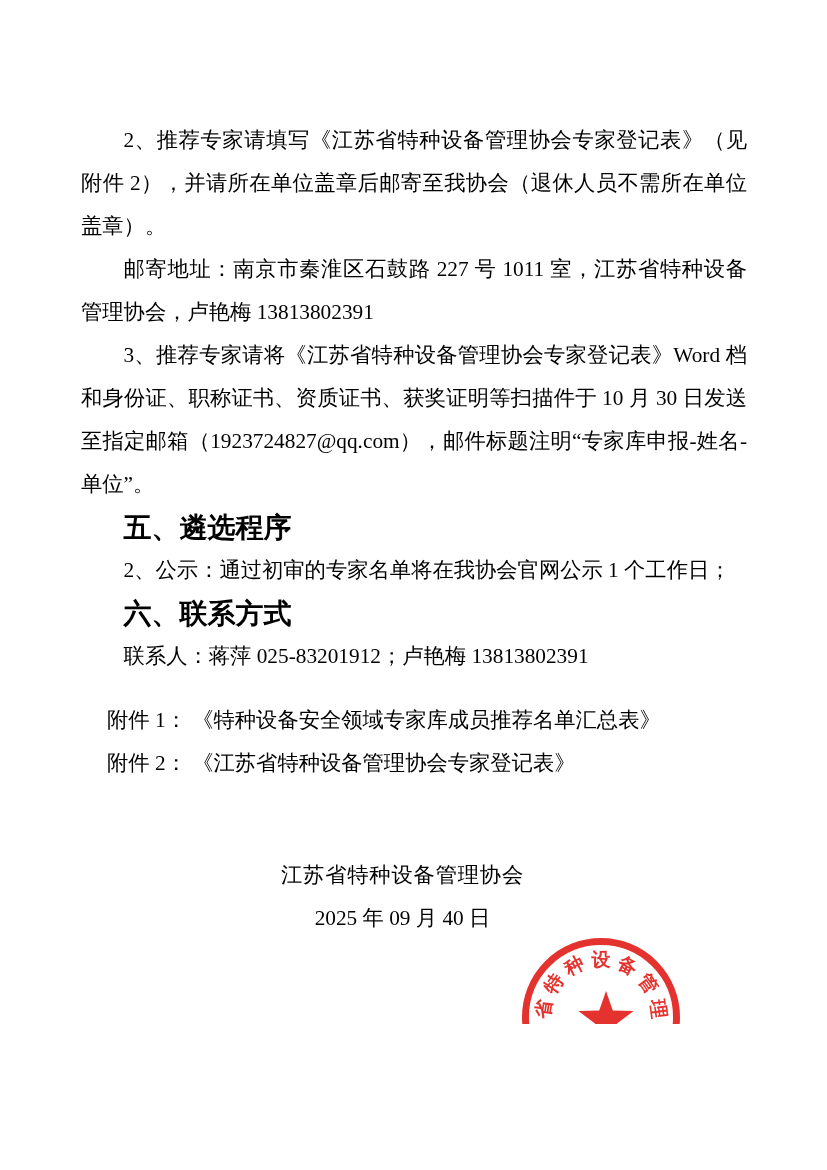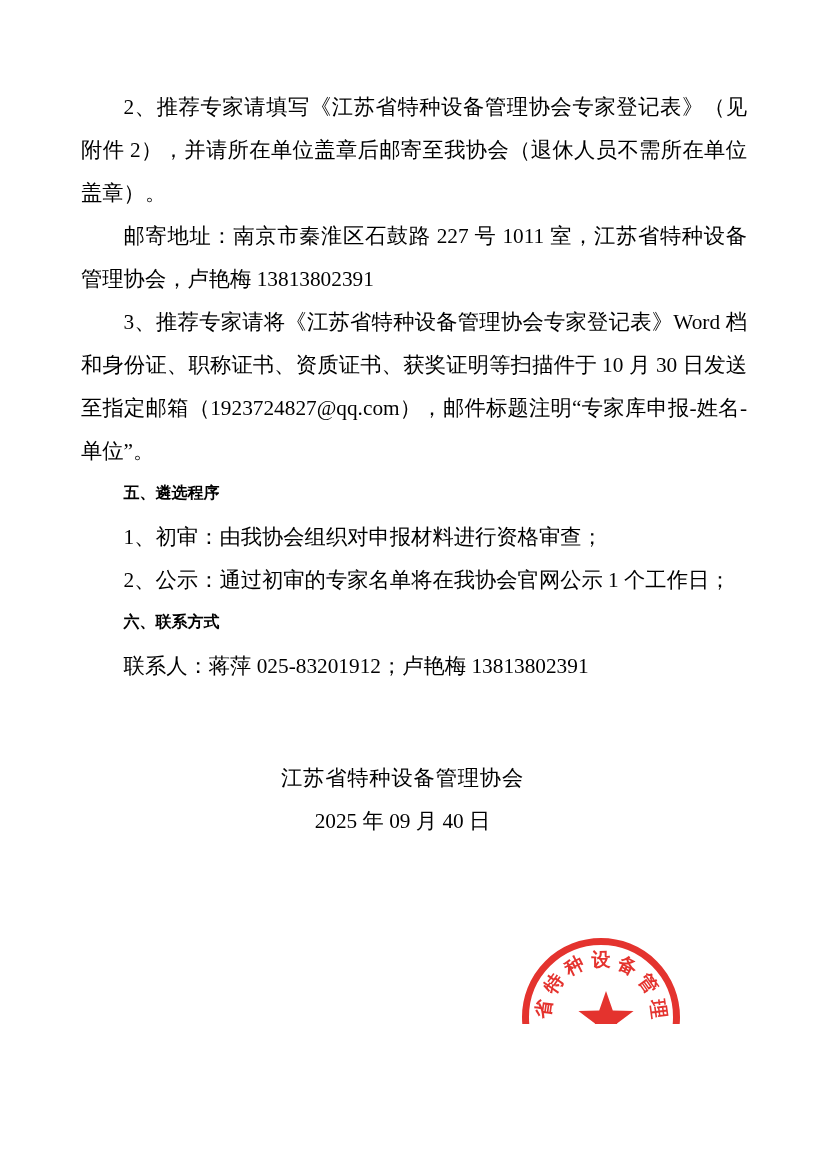--- a/index.html
+++ b/index.html
@@ -6,30 +6,30 @@
   .page {
     position: relative;
     width: 827px;
     height: 1024px;
     background: #ffffff;
     color: #000000;
     font-family: "Liberation Serif", "DejaVu Serif", serif;
     font-size: 21.3px;
     line-height: 43px;
     box-sizing: border-box;
-    padding: 86px 80px 0 81px;
+    padding: 119px 80px 0 81px;
     overflow: hidden;
   }
   .body-text { text-align: justify; }
   .body-text p { margin: 0; text-indent: 42.6px; }
   .sec-heading {
     margin: 0;
-    font-family: Liberation Mono, monospace;
+    font-family: Liberation Serif, serif;
     font-weight: 700;
-    font-size: 16px;
+    font-size: 28px;
     line-height: 43px;
     text-indent: 28px;
   }
   .contact-line { margin: 0; text-indent: 27px; }
   .attachments { margin-top: 21px; }
   .attachments p { margin: 0; text-indent: 26px; }
   .signature {
     margin-top: 69px;
     display: flex;
     justify-content: center;
@@ -68,26 +68,29 @@
 <body>
 
 <div class="page">
 
   <div class="body-text">
     <p>2、推荐专家请填写《江苏省特种设备管理协会专家登记表》（见附件 2），并请所在单位盖章后邮寄至我协会（退休人员不需所在单位盖章）。</p>
     <p>邮寄地址：南京市秦淮区石鼓路 227 号 1011 室，江苏省特种设备管理协会，卢艳梅 13813802391</p>
     <p>3、推荐专家请将《江苏省特种设备管理协会专家登记表》Word 档和身份证、职称证书、资质证书、获奖证明等扫描件于 10 月 30 日发送至指定邮箱（1923724827@qq.com），邮件标题注明“专家库申报-姓名​-单位”。</p>
 
     <p class="sec-heading">五、遴选程序</p>
-    <p>1、初审：由我协会组织对申报材料进行资格审查；</p>
     <p>2、公示：通过初审的专家名单将在我协会官网公示 1 个工作日；</p>
 
     <p class="sec-heading">六、联系方式</p>
     <p class="contact-line">联系人：蒋萍 025-83201912；卢艳梅 13813802391</p>
 
+    <div class="attachments">
+      <p>附件 1： 《特种设备安全领域专家库成员推荐名单汇总表》</p>
+      <p>附件 2： 《江苏省特种设备管理协会专家登记表》</p>
+    </div>
   </div>
 
   <div class="signature">
     <div class="signature-inner">
       <div class="sig-org">江苏省特种设备管理协会</div>
       <div class="sig-date">2025 年 09 月 40 日</div>
     </div>
   </div>
 
   <svg class="stamp" viewBox="0 0 170 170" xmlns="http://www.w3.org/2000/svg">

